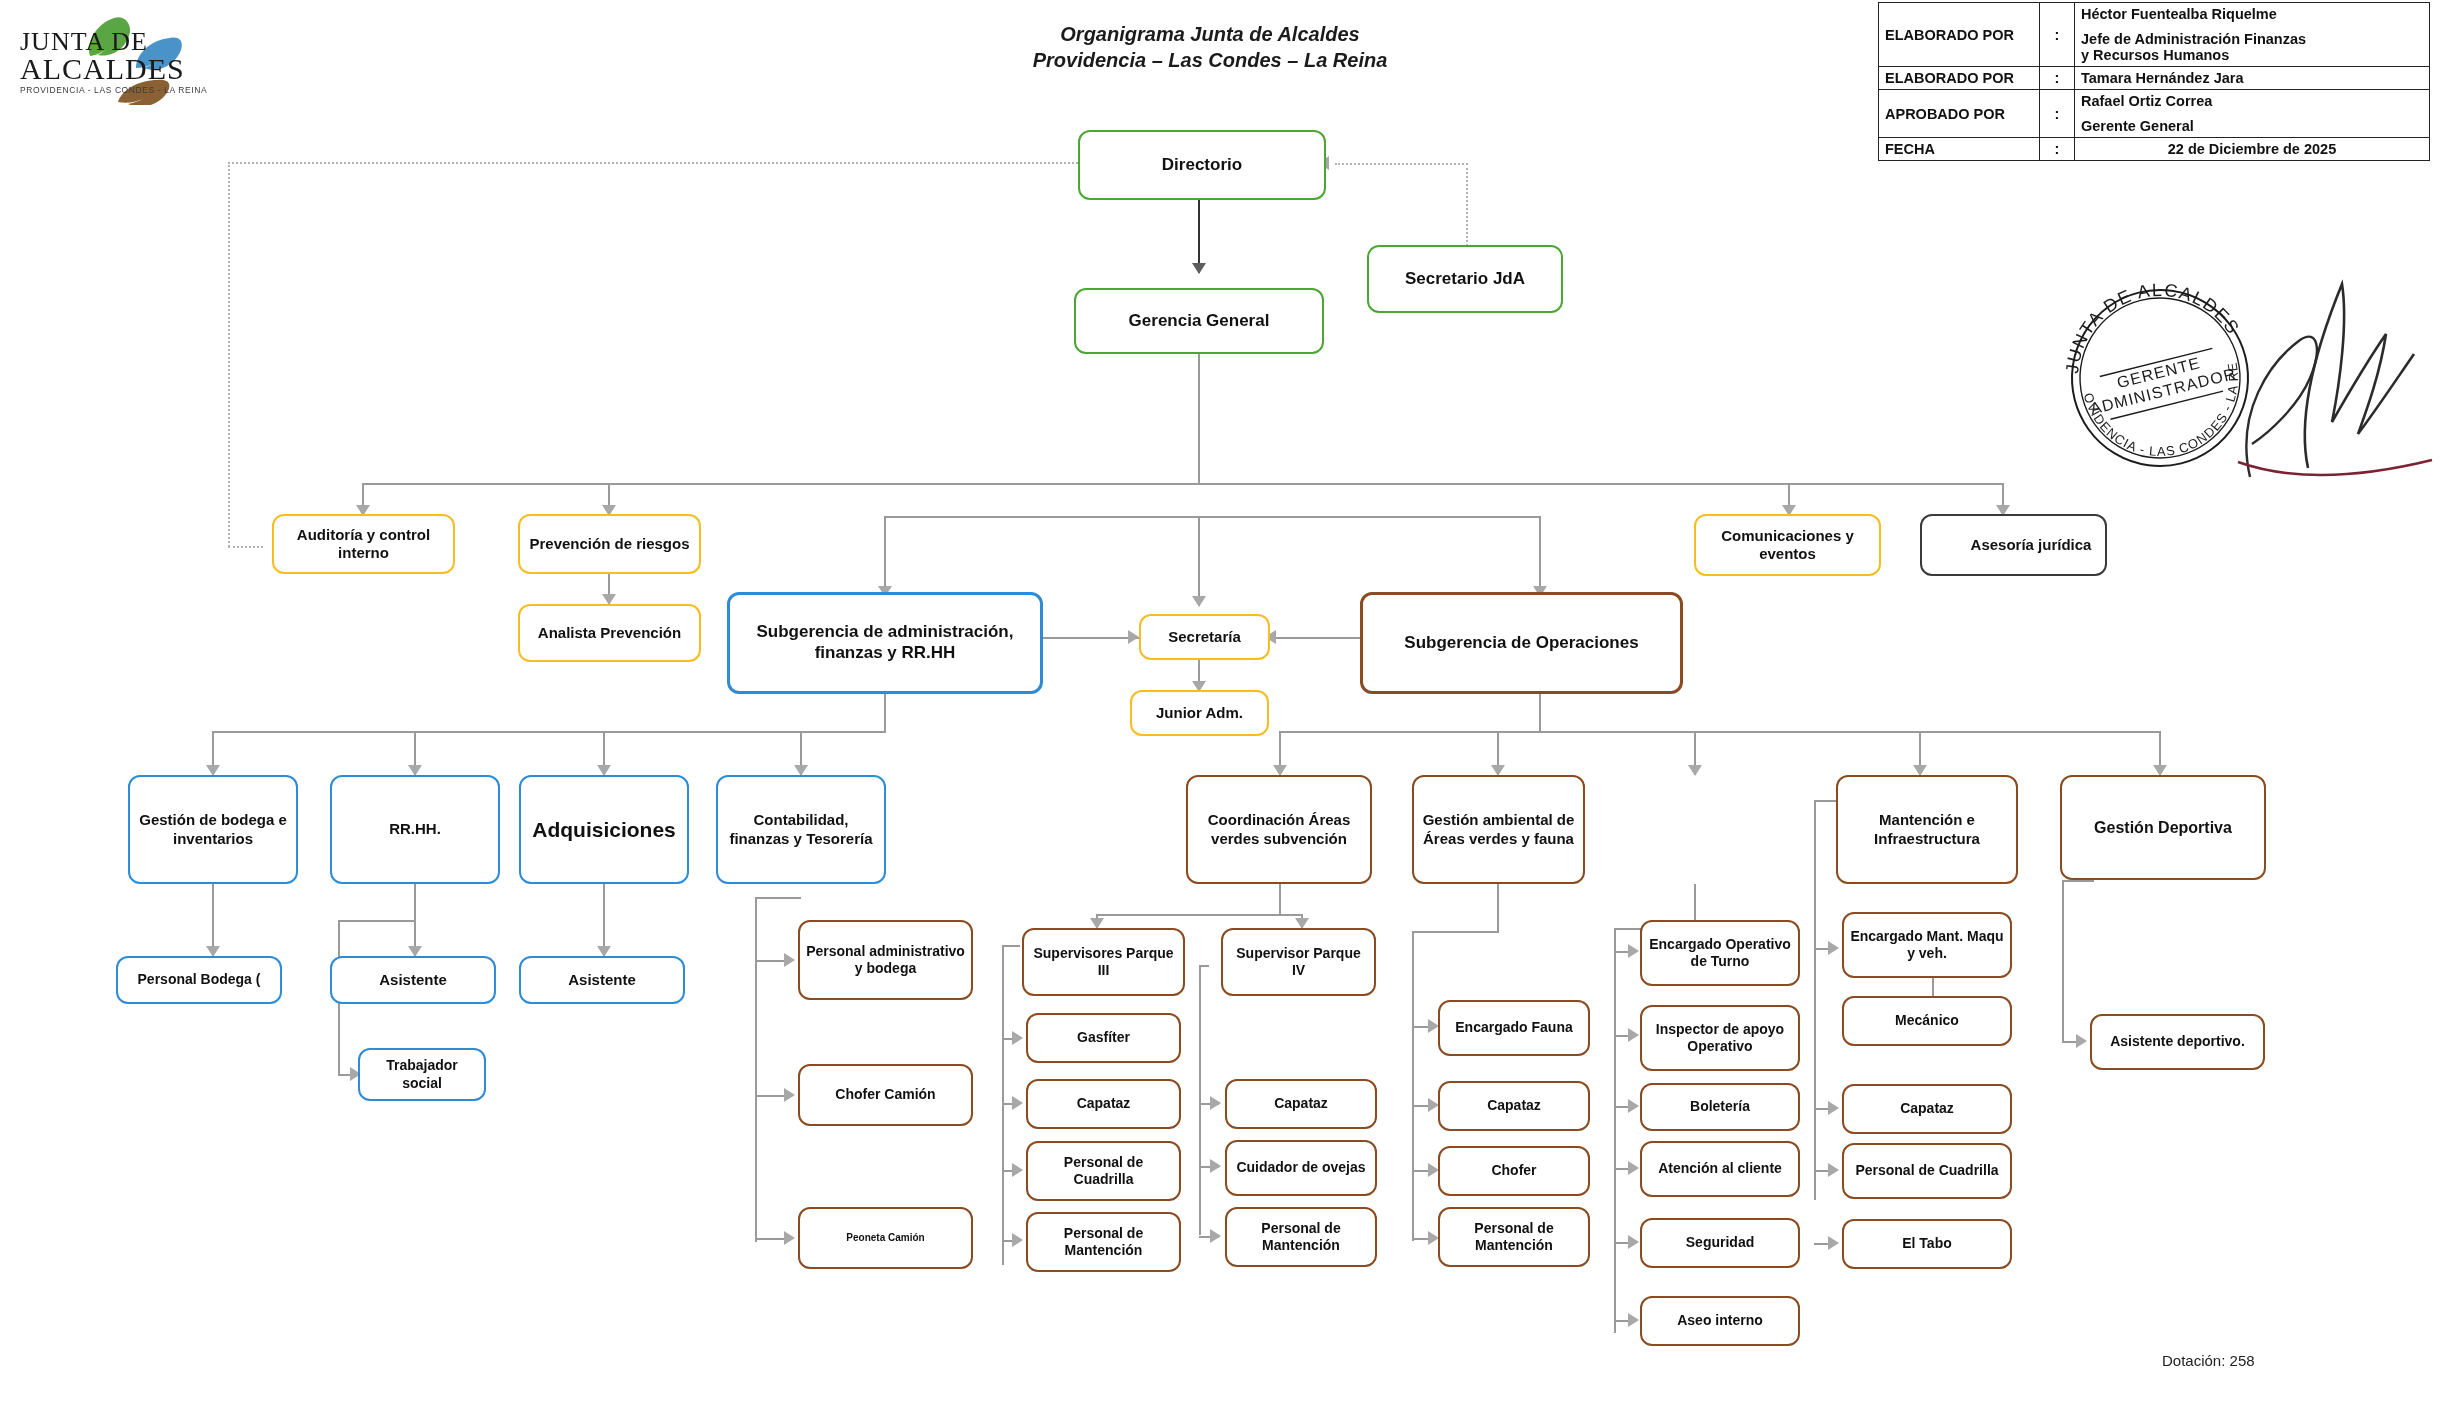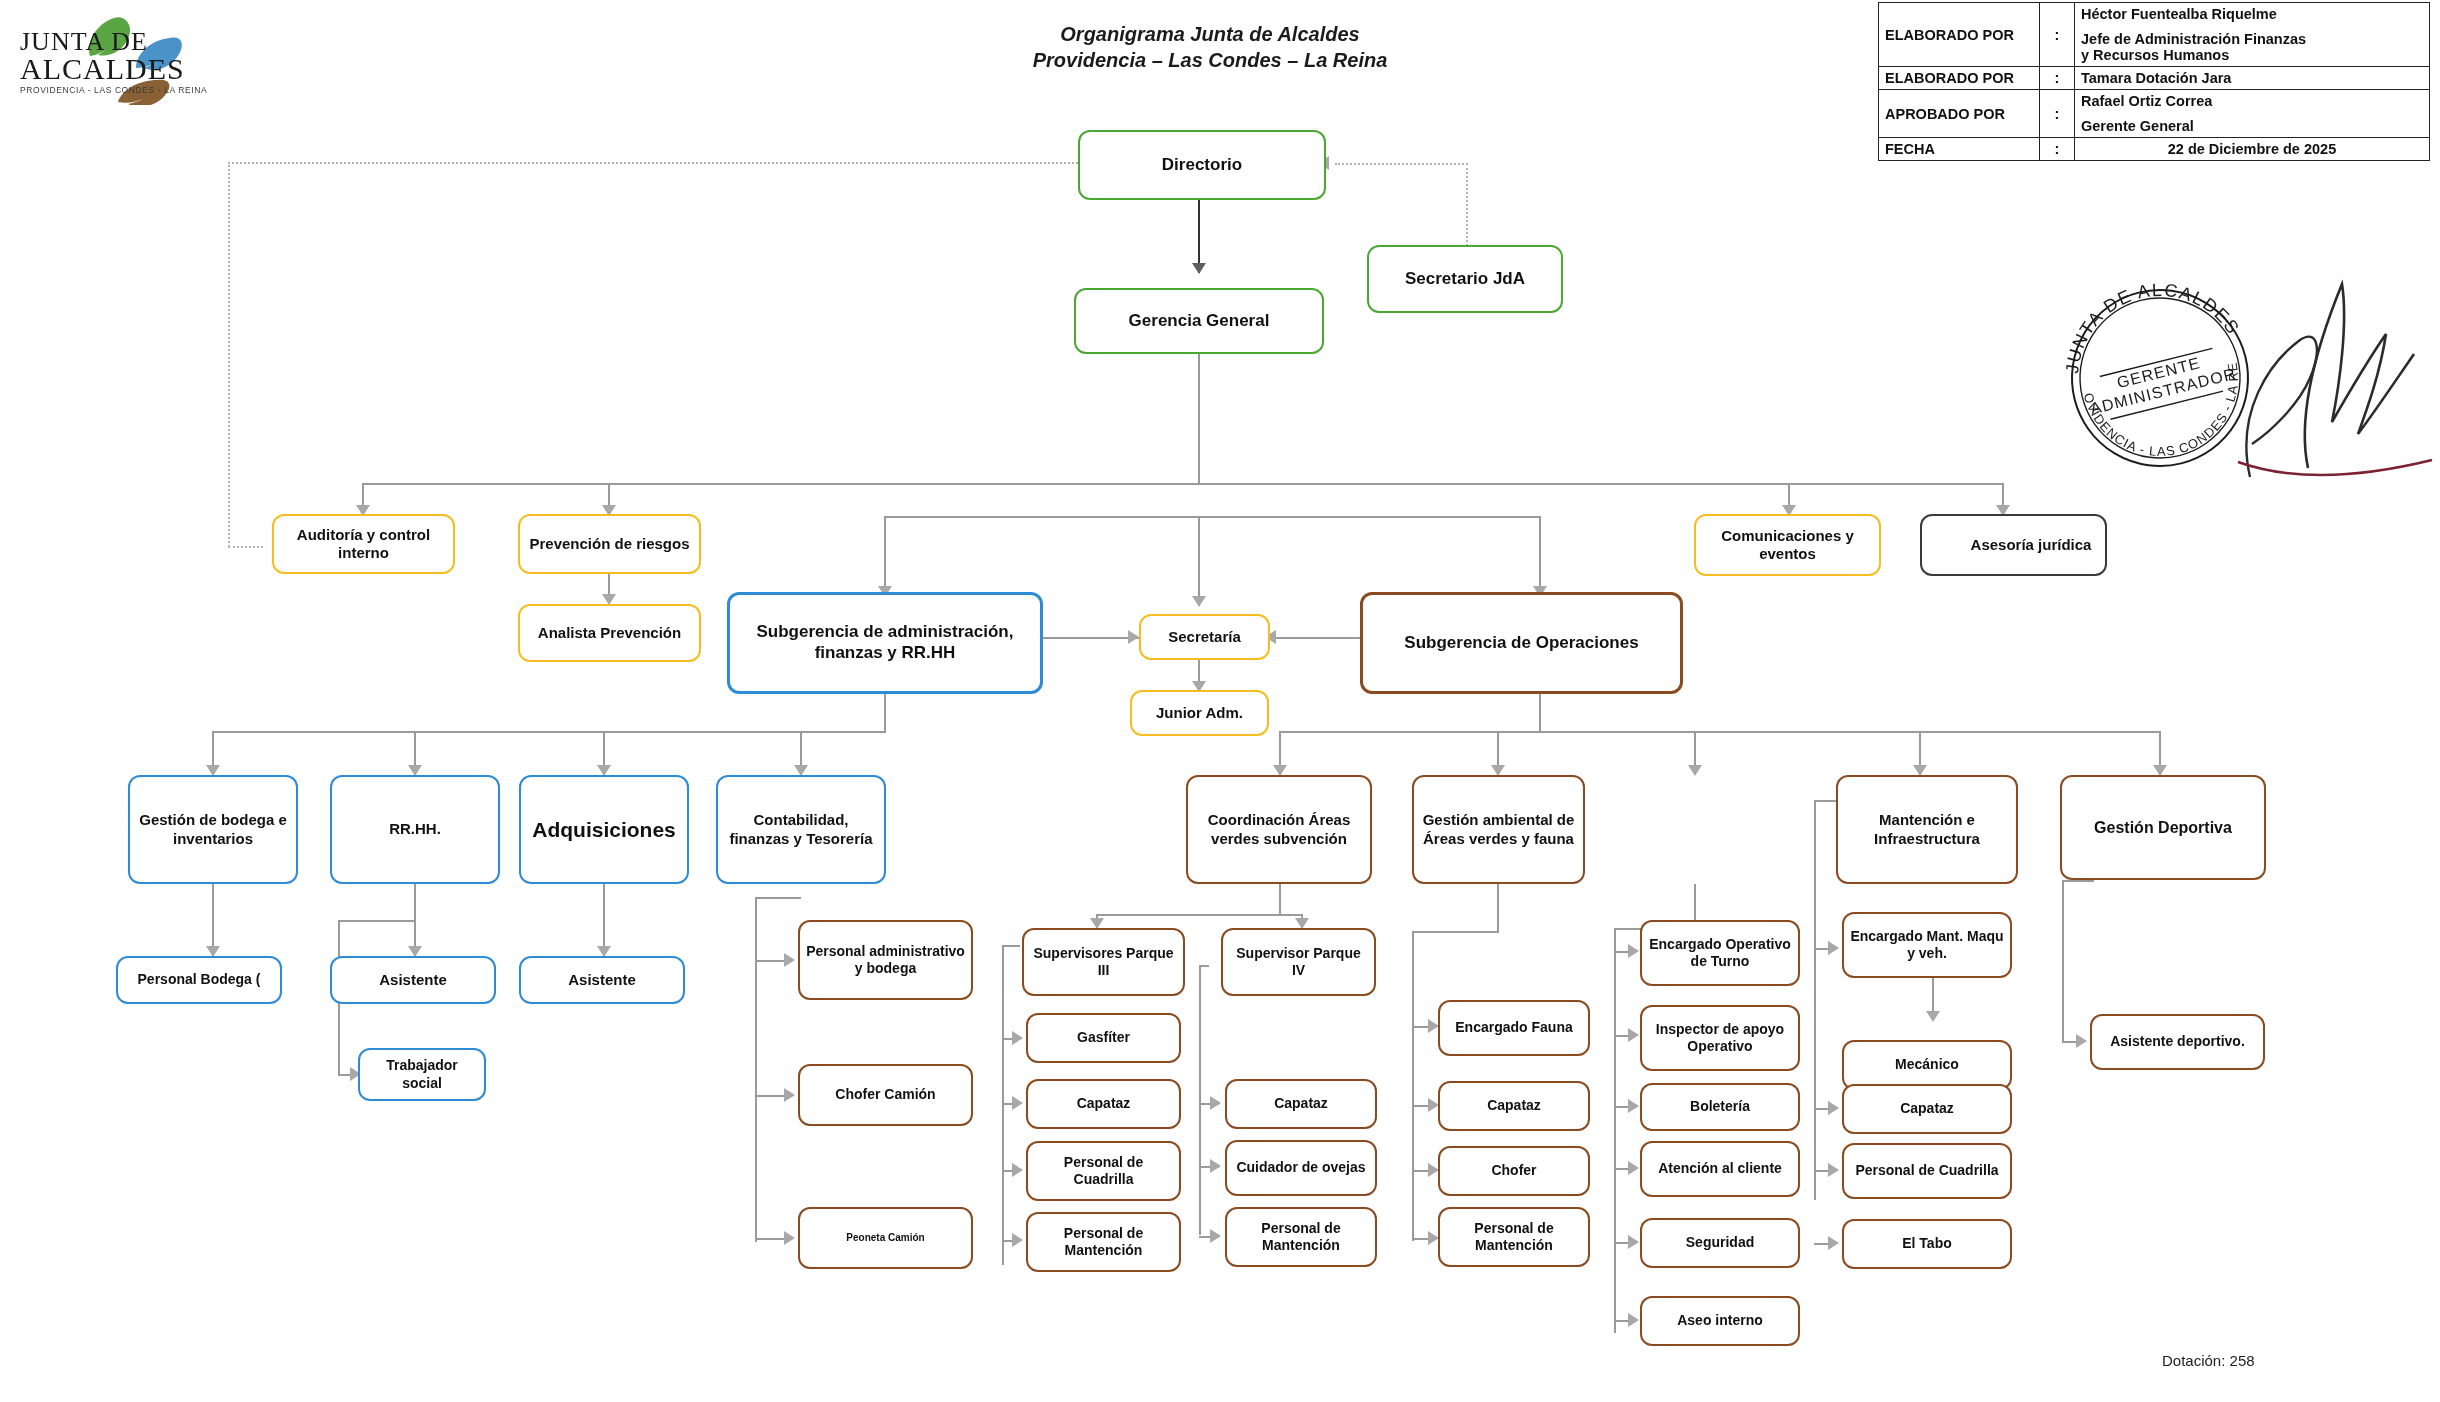--- a/index.html
+++ b/index.html
@@ -100,21 +100,21 @@
       <td>
         <span class="cellline">Héctor Fuentealba Riquelme</span>
         <span class="gap"></span>
         <span class="cellline">Jefe de Administración Finanzas</span>
         <span class="cellline">y Recursos Humanos</span>
       </td>
     </tr>
     <tr>
       <td class="lab">ELABORADO POR</td>
       <td class="col">:</td>
-      <td>Tamara Dotación Jara</td>
+      <td>Tamara Hernández Jara</td>
     </tr>
     <tr>
       <td class="lab">APROBADO POR</td>
       <td class="col">:</td>
       <td>
         <span class="cellline">Rafael Ortiz Correa</span>
         <span class="gap"></span>
         <span class="cellline">Gerente General</span>
       </td>
     </tr>
@@ -508,21 +508,21 @@
     </div>
 
   <div class="node c-brown" style="left:1640px;top:1296px;width:160px;height:50px;font-size:14px;">
       <span>Aseo interno</span>
     </div>
 
   <div class="node c-brown" style="left:1842px;top:912px;width:170px;height:66px;font-size:14px;">
       <span>Encargado Mant. Maqu y veh.</span>
     </div>
 
-  <div class="node c-brown" style="left:1842px;top:1040px;width:170px;height:50px;font-size:14px;">
+  <div class="node c-brown" style="left:1842px;top:996px;width:170px;height:50px;font-size:14px;">
       <span>Mecánico</span>
     </div>
 
   <div class="node c-brown" style="left:1842px;top:1084px;width:170px;height:50px;font-size:14px;">
       <span>Capataz</span>
     </div>
 
   <div class="node c-brown" style="left:1842px;top:1143px;width:170px;height:56px;font-size:14px;">
       <span>Personal de Cuadrilla</span>
     </div>

